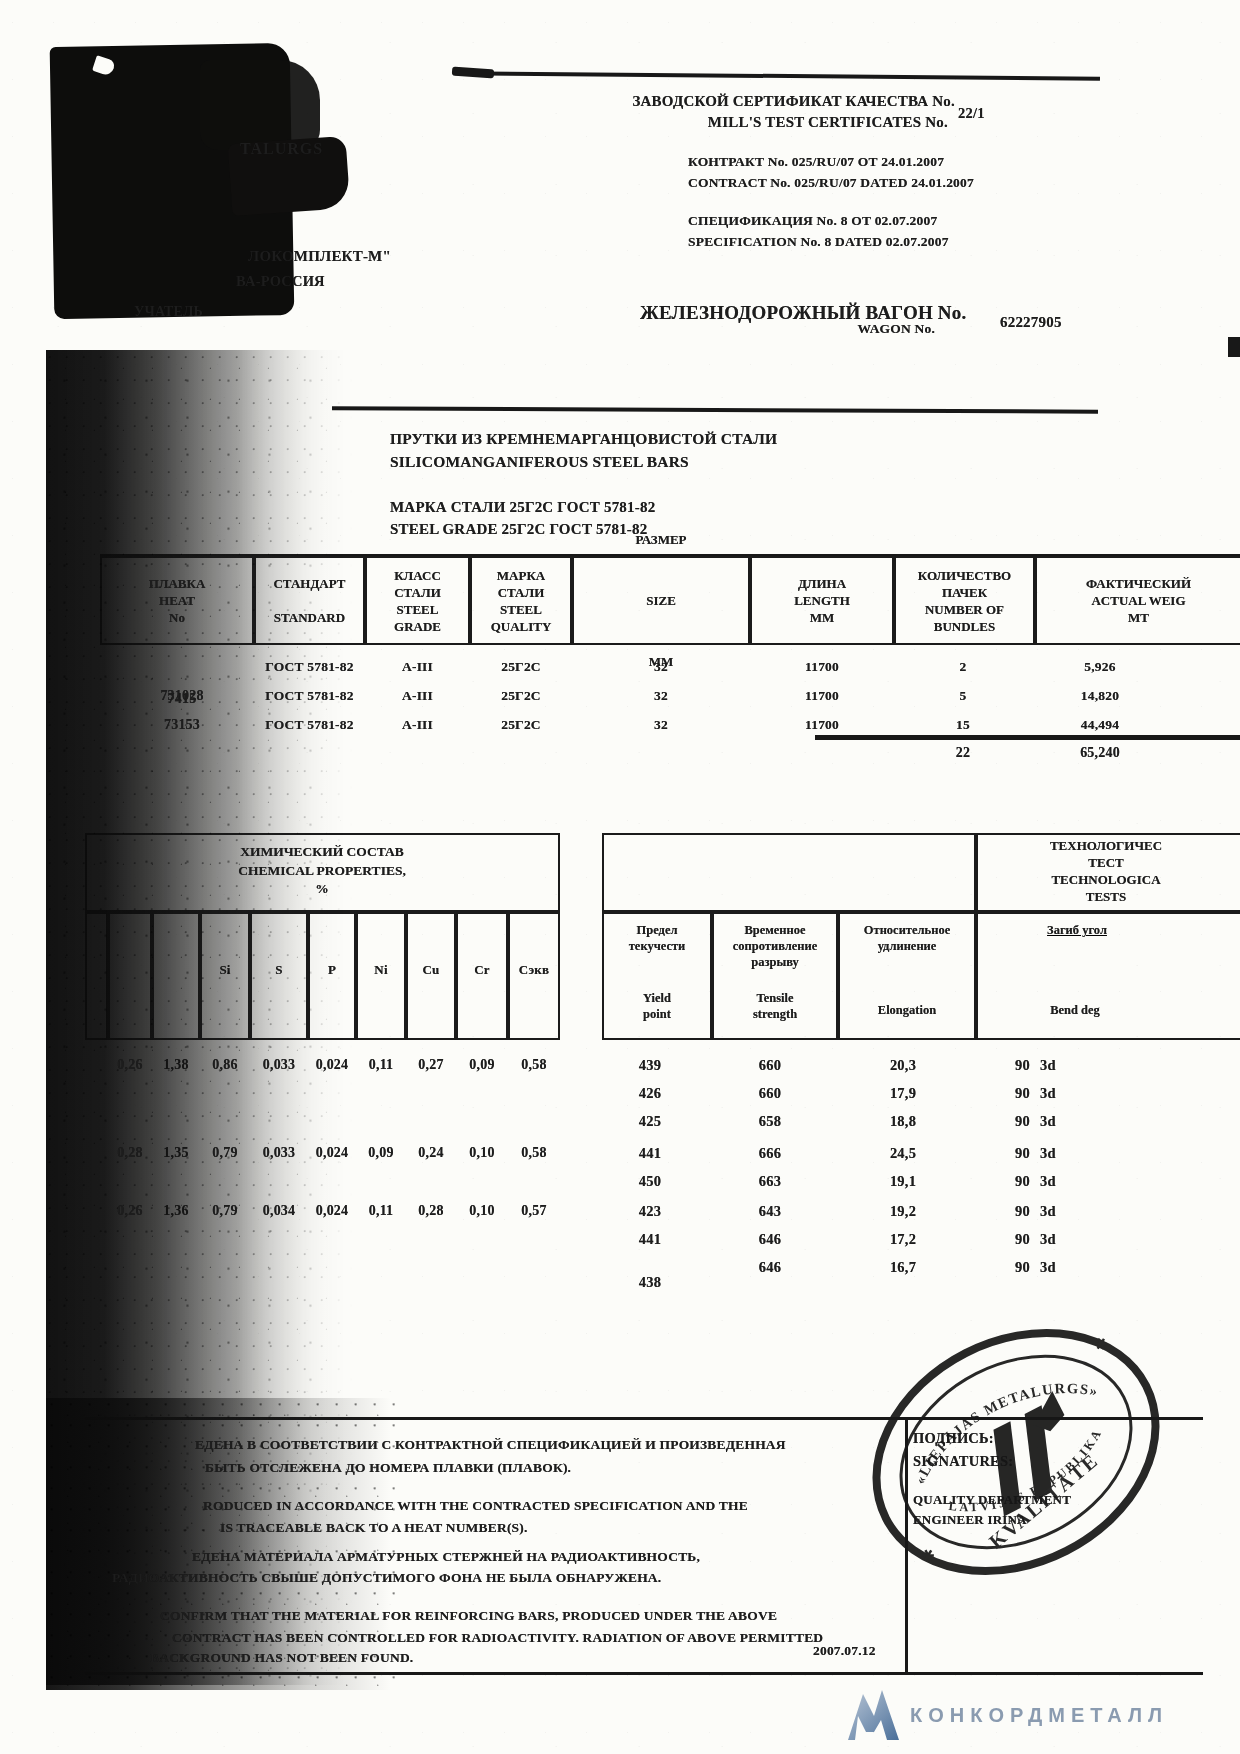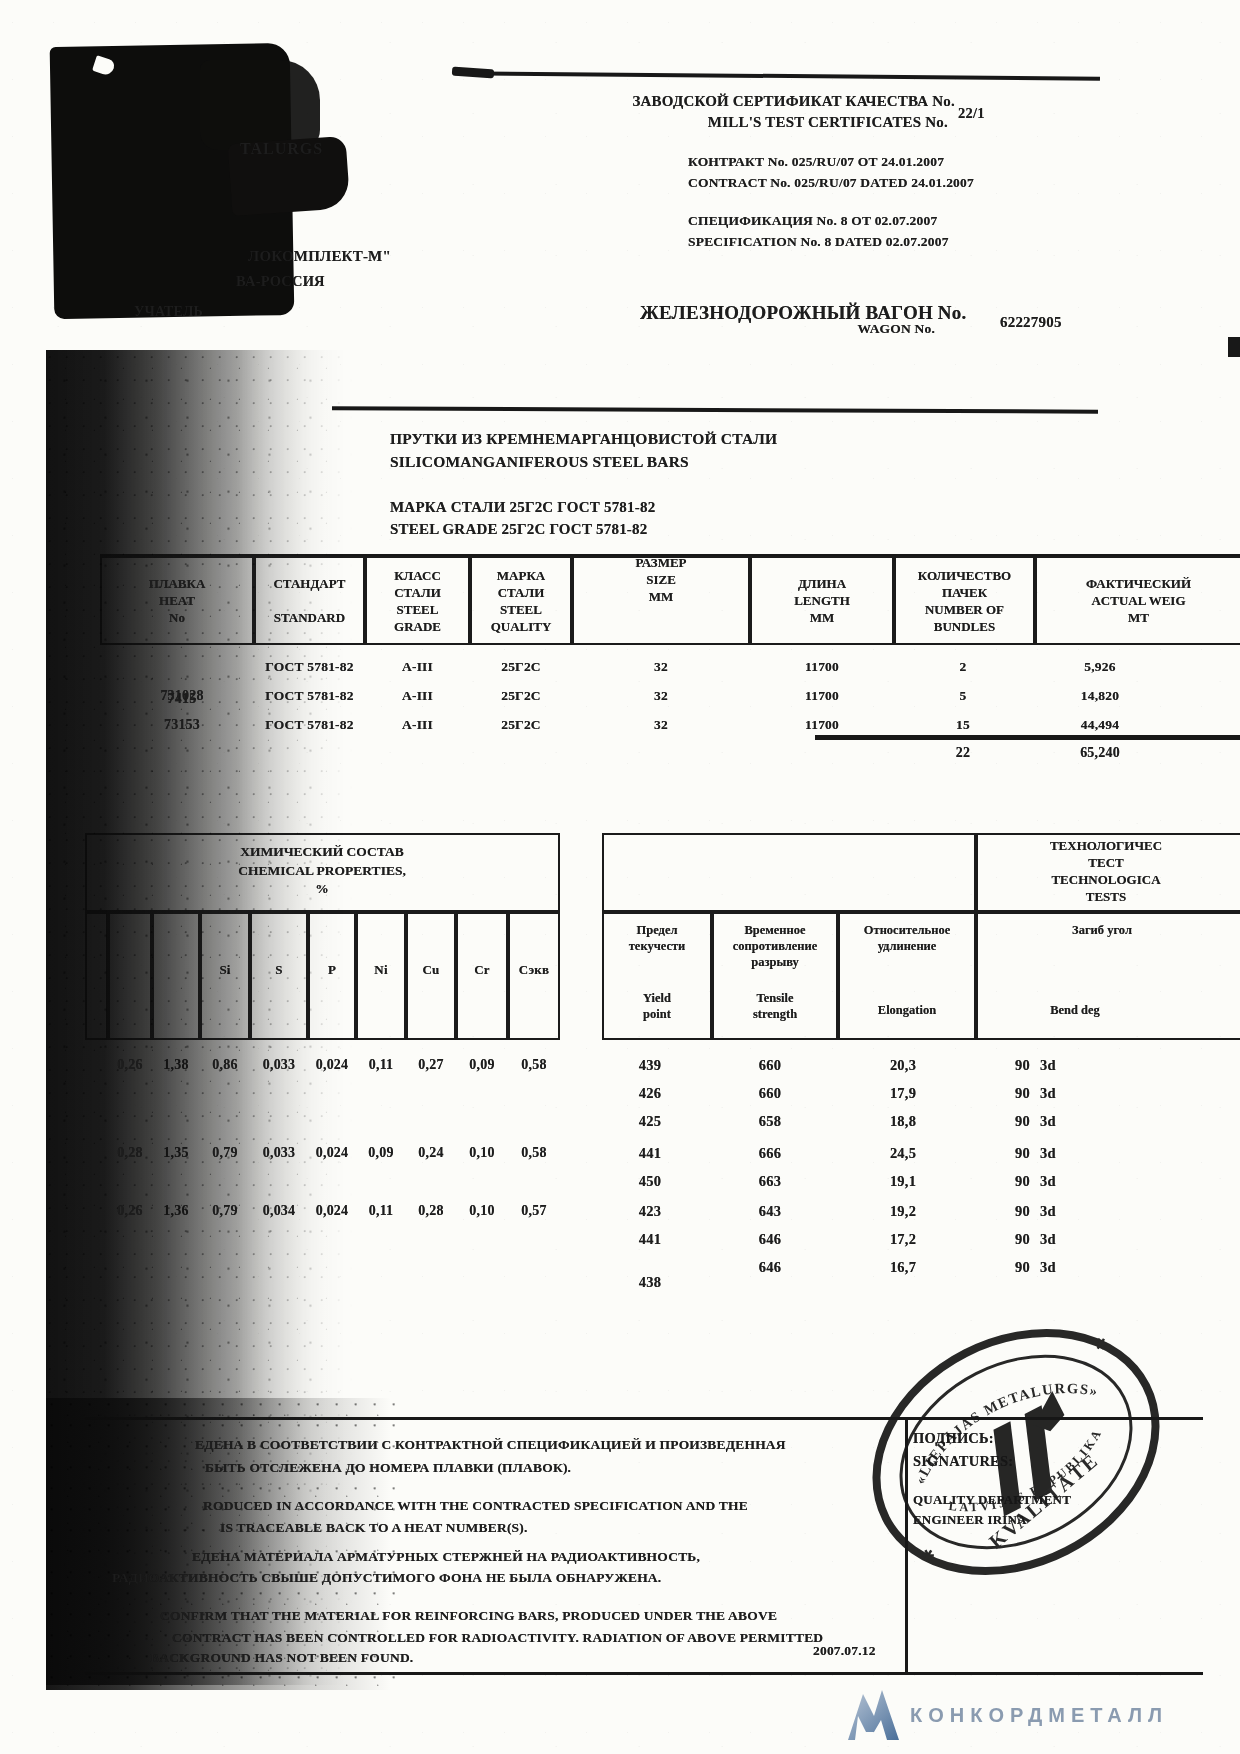--- a/index.html
+++ b/index.html
@@ -147,21 +147,21 @@
       <div style="font-size: 13px; line-height: 17px;">GRADE</div>
     </div>
     <div class="box" style="left: 470px; top: 556px; width: 102px; height: 89px;"></div>
     <div class="stack" style="left: 470px; top: 556px; width: 102px; height: 89px;">
       <div style="font-size: 13px; line-height: 17px;">МАРКА</div>
       <div style="font-size: 13px; line-height: 17px;">СТАЛИ</div>
       <div style="font-size: 13px; line-height: 17px;">STEEL</div>
       <div style="font-size: 13px; line-height: 17px;">QUALITY</div>
     </div>
     <div class="box" style="left: 572px; top: 556px; width: 178px; height: 89px;"></div>
-    <div class="stack" style="left: 572px; top: 535px; width: 178px; height: 89px;">
+    <div class="stack" style="left: 572px; top: 556px; width: 178px; height: 89px; gap: 44px;">
       <div style="font-size: 13px; line-height: 17px;">РАЗМЕР</div>
       <div style="font-size: 13px; line-height: 17px;">SIZE</div>
       <div style="font-size: 13px; line-height: 17px;">ММ</div>
     </div>
     <div class="box" style="left: 750px; top: 556px; width: 144px; height: 89px;"></div>
     <div class="stack" style="left: 750px; top: 556px; width: 144px; height: 89px;">
       <div style="font-size: 13px; line-height: 17px;">ДЛИНА</div>
       <div style="font-size: 13px; line-height: 17px;">LENGTH</div>
       <div style="font-size: 13px; line-height: 17px;">ММ</div>
     </div>
@@ -257,21 +257,21 @@
     </div>
     <div class="box" style="left: 838px; top: 912px; width: 138px; height: 128px;"></div>
     <div class="stack" style="left: 797px; top: 922px; width: 220px; height: auto;">
       <div style="font-size: 12.5px; line-height: 16px;">Относительное</div>
       <div style="font-size: 12.5px; line-height: 16px;">удлинение</div>
     </div>
     <div class="stack" style="left: 797px; top: 1002px; width: 220px; height: auto;">
       <div style="font-size: 12.5px; line-height: 16px;">Elongation</div>
     </div>
     <div class="box" style="left: 976px; top: 912px; width: 266px; height: 128px;"></div>
-    <div class="stack" style="left: 992px; top: 922px; width: 220px; height: auto;">
+    <div class="stack" style="left: 967px; top: 922px; width: 220px; height: auto; text-decoration: underline;">
       <div style="font-size: 12.5px; line-height: 16px;">Загиб  угол</div>
     </div>
     <div class="stack" style="left: 965px; top: 1002px; width: 220px; height: auto;">
       <div style="font-size: 12.5px; line-height: 16px;">Bend  deg</div>
     </div>
     <div class="t c" style="left: 50px; top: 1057px; width: 160px; font-size: 14px;">0,26</div>
     <div class="t c u" style="left: 96px; top: 1057px; width: 160px; font-size: 14px;">1,38</div>
     <div class="t c" style="left: 145px; top: 1057px; width: 160px; font-size: 14px;">0,86</div>
     <div class="t c" style="left: 199px; top: 1057px; width: 160px; font-size: 14px;">0,033</div>
     <div class="t c" style="left: 252px; top: 1057px; width: 160px; font-size: 14px;">0,024</div>

